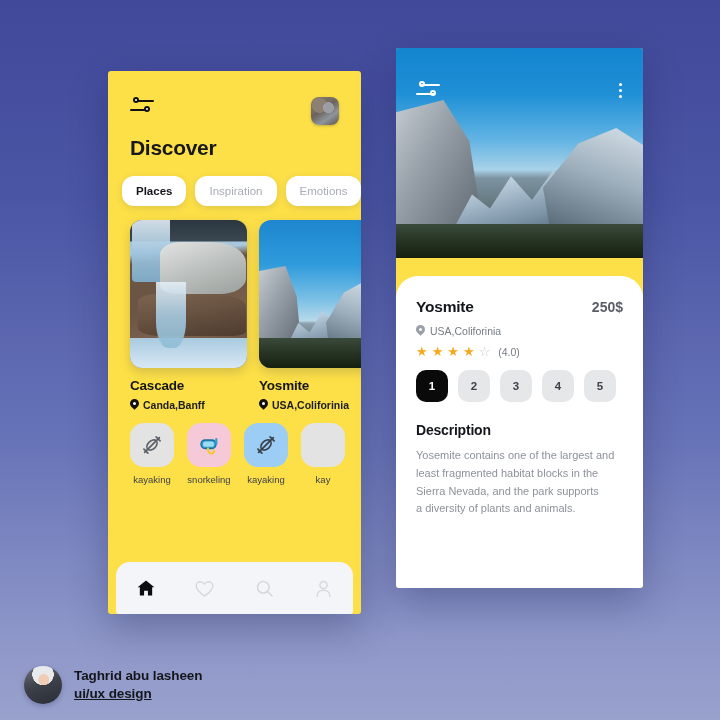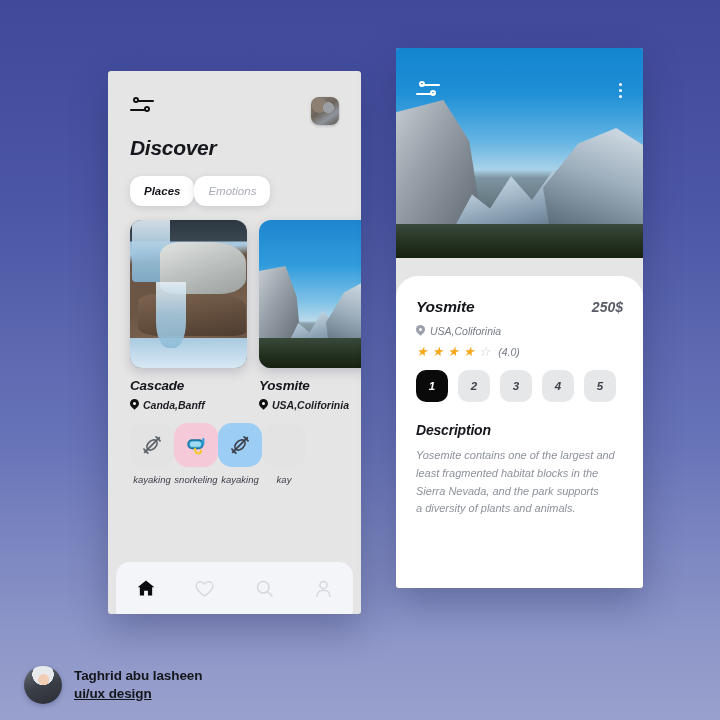--- a/index.html
+++ b/index.html
@@ -7,23 +7,22 @@
   html, body { width:720px; height:720px; overflow:hidden; }
   body {
     font-family:"Liberation Sans", sans-serif;
     background:linear-gradient(180deg,#41499a 0%,#4b56a5 28%,#6874b8 62%,#8d96c8 88%,#99a1cd 100%);
     position:relative;
   }
 
   
   .phone {
     position:absolute;
-    background:#e5e5e5;
+    background:#fde047;
     overflow:hidden;
-    font-style:italic;
   }
   #phone-left {
     left:108px; top:71px; width:253px; height:543px;
     border-radius:3px;
     box-shadow:0 14px 38px rgba(20,26,70,.30);
   }
   #phone-right {
     left:396px; top:48px; width:247px; height:540px;
     border-radius:3px;
     box-shadow:0 14px 38px rgba(20,26,70,.30);
@@ -49,21 +48,21 @@
       radial-gradient(circle at 30% 30%, #8d7f72 0 26%, transparent 27%),
       linear-gradient(145deg,#8a8378 0%,#6d655d 45%,#8e959c 70%,#5b5148 100%);
     box-shadow:0 1px 3px rgba(0,0,0,.22);
   }
 
   .l-title {
     font-size:21px; font-weight:bold; color:#16181d;
     padding:11px 22px 0 22px; letter-spacing:-.3px;
   }
 
-  .l-tabs { display:flex; padding:16px 0 0 22px; }
+  .l-tabs { display:flex; gap:9px; padding:16px 0 0 14px; }
   .tab-pill {
     background:#fff; border-radius:12px; padding:9px 14px;
     font-size:11.5px; color:#a9adb6; white-space:nowrap;
     box-shadow:0 2px 7px rgba(60,66,96,.16);
   }
   .tab-pill.active { color:#14161b; font-weight:bold; }
 
   .card-row {
     display:flex; gap:12px; padding:14px 0 0 22px;
   }
@@ -152,21 +151,21 @@
     background:#fff; border-radius:50%;
   }
 
   .explore-head {
     display:flex; align-items:baseline; justify-content:space-between;
     padding:22px 22px 0 22px;
   }
   .explore-title { font-size:14.5px; font-weight:bold; color:#14161b; letter-spacing:-.2px; }
   .see-all { font-size:10.5px; font-weight:bold; color:#6f757f; cursor:pointer; }
 
-  .chip-row { display:flex; padding:12px 0 0 22px; }
+  .chip-row { display:flex; gap:13px; padding:12px 0 0 22px; }
   .chip-item { width:44px; flex:0 0 auto; text-align:center; }
   .chip-box {
     width:44px; height:44px; border-radius:14px;
     display:flex; align-items:center; justify-content:center;
     background:#e3e3e3;
   }
   .chip-label { font-size:9.5px; color:#3c4049; margin-top:7px; white-space:nowrap; }
 
   .l-nav {
     position:absolute; left:8px; right:8px; bottom:0; height:52px;
@@ -261,20 +260,21 @@
       <span class="bar b2"></span>
       <span class="knob k2"></span>
     </div>
     <div class="avatar-thumb"></div>
   </div>
 
   <div class="l-title">Discover</div>
 
   <div class="l-tabs">
     <div class="tab-pill active">Places</div>
+    <div class="tab-pill">Inspiration</div>
     <div class="tab-pill">Emotions</div>
   </div>
 
   <div class="card-row">
     <div class="place-card">
       <div class="place-photo ph-cascade">
         <div class="casc-rock"></div>
         <div class="casc-rock2"></div>
         <div class="casc-pool"></div>
       </div>

